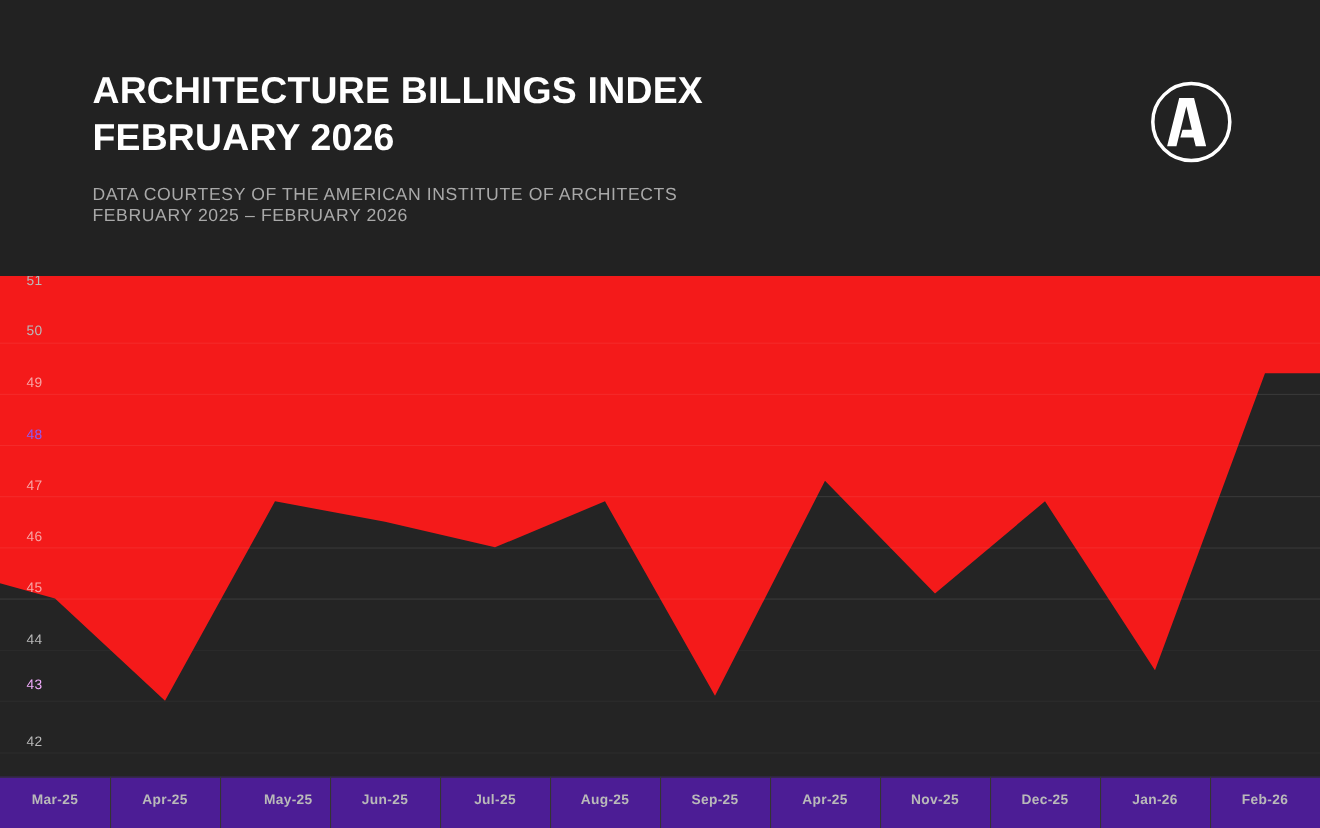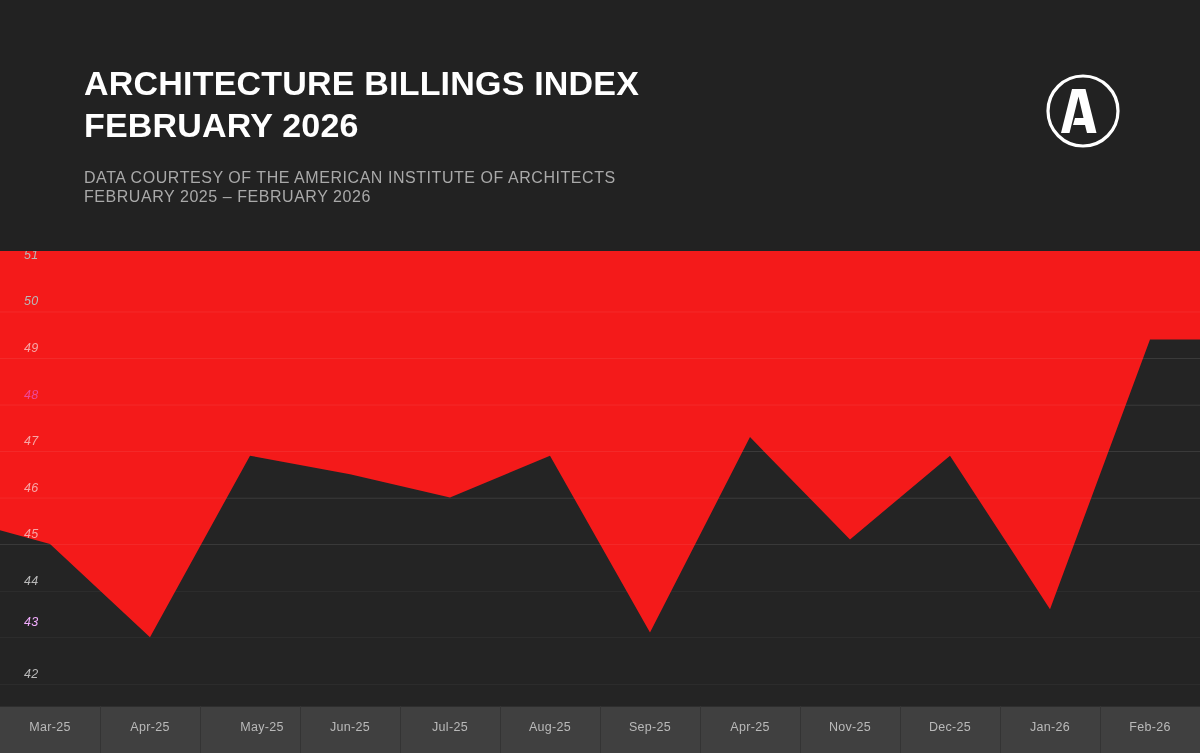--- a/index.html
+++ b/index.html
@@ -40,21 +40,21 @@
   .ylabel {
     position:absolute; left:24px;
     font-size:12.5px; color:#b9b9b9;
     transform:translateY(-100%);
     padding-bottom:3px;
     letter-spacing:0.3px;
   }
   .area-svg { position:absolute; left:0; top:0; }
 
   
-  .xaxis { position:absolute; left:0; top:455px; width:1200px; height:47px; background:#404040; }
+  .xaxis { position:absolute; left:0; top:455px; width:1200px; height:47px; background:#4c1d95;font-weight:bold; }
   .tick { position:absolute; top:0; width:1px; height:47px; background:#343434; }
   .xlabel {
     position:absolute; top:14px;
     font-size:12.5px; color:#c2c2c2;
     text-align:center; width:100px;
     letter-spacing:0.3px;
   }
   .axis-top-rule { position:absolute; left:0; top:0; width:1200px; height:1px; background:#2e2e2e; }
 </style>
 </head>
@@ -74,21 +74,21 @@
   </div>
 
   <div class="logo">
     <svg width="78" height="78" viewBox="0 0 78 78">
       <circle cx="39" cy="39" r="35" fill="none" stroke="#ffffff" stroke-width="3.2"></circle>
       <path d="M41.5 17 L28 17 L17 61 L25.5 61 L34.5 24.5 L39.5 46 L31 46 L29 53 L41 53 L43 61 L52.5 61 Z" fill="#ffffff"></path>
     </svg>
   </div>
 
   <div class="chart-wrap">
-    <div class="plot" id="plot" style="background: rgb(36, 36, 36); font-style: italic;">
+    <div class="plot" id="plot" style="background: rgb(36, 36, 36);">
 
     <div class="gridline" style="top: 13.9571px; background: rgb(44, 44, 44);"></div>
         <div class="gridline" style="top: 60.4806px; background: rgb(44, 44, 44);"></div>
         <div class="gridline" style="top: 107.004px; background: rgb(44, 44, 44);"></div>
         <div class="gridline" style="top: 153.528px; background: rgb(44, 44, 44);"></div>
         <div class="gridline" style="top: 200.051px; background: rgb(44, 44, 44);"></div>
         <div class="gridline" style="top: 246.575px; background: rgb(44, 44, 44);"></div>
         <div class="gridline" style="top: 293.098px; background: rgb(44, 44, 44);"></div>
         <div class="gridline" style="top: 339.622px; background: rgb(44, 44, 44);"></div>
         <div class="gridline" style="top: 386.145px; background: rgb(44, 44, 44);"></div>
@@ -98,21 +98,21 @@
           <rect x="0" y="60.48057259713692" width="1200" height="1" fill="#ffffff" opacity="0.07"></rect>
           <rect x="0" y="107.00408997955003" width="1200" height="1" fill="#ffffff" opacity="0.07"></rect>
           <rect x="0" y="153.52760736196316" width="1200" height="1" fill="#ffffff" opacity="0.07"></rect>
           <rect x="0" y="200.05112474437627" width="1200" height="1" fill="#ffffff" opacity="0.07"></rect>
           <rect x="0" y="246.5746421267894" width="1200" height="1" fill="#ffffff" opacity="0.07"></rect>
           <rect x="0" y="293.0981595092025" width="1200" height="1" fill="#ffffff" opacity="0.07"></rect>
         </svg>
         <div class="ylabel" style="top: 13.9571px; color: rgb(185, 185, 185);">51</div>
         <div class="ylabel" style="top: 60.4806px; color: rgb(185, 185, 185);">50</div>
         <div class="ylabel" style="top: 107.004px; color: rgb(247, 166, 166);">49</div>
-        <div class="ylabel" style="top: 153.528px; color: #ec4899;">48</div>
+        <div class="ylabel" style="top: 153.528px; color: #8b5cf6;">48</div>
         <div class="ylabel" style="top: 200.051px; color: rgb(247, 166, 166);">47</div>
         <div class="ylabel" style="top: 246.575px; color: rgb(247, 166, 166);">46</div>
         <div class="ylabel" style="top: 293.098px; color: rgb(247, 166, 166);">45</div>
         <div class="ylabel" style="top: 339.622px; color: rgb(185, 185, 185);">44</div>
         <div class="ylabel" style="top: 381px; color: #f0abfc;">43</div>
         <div class="ylabel" style="top: 432.669px; color: rgb(185, 185, 185);">42</div>
       </div>
     <div class="xaxis" id="xaxis">
       <div class="axis-top-rule"></div>
 

